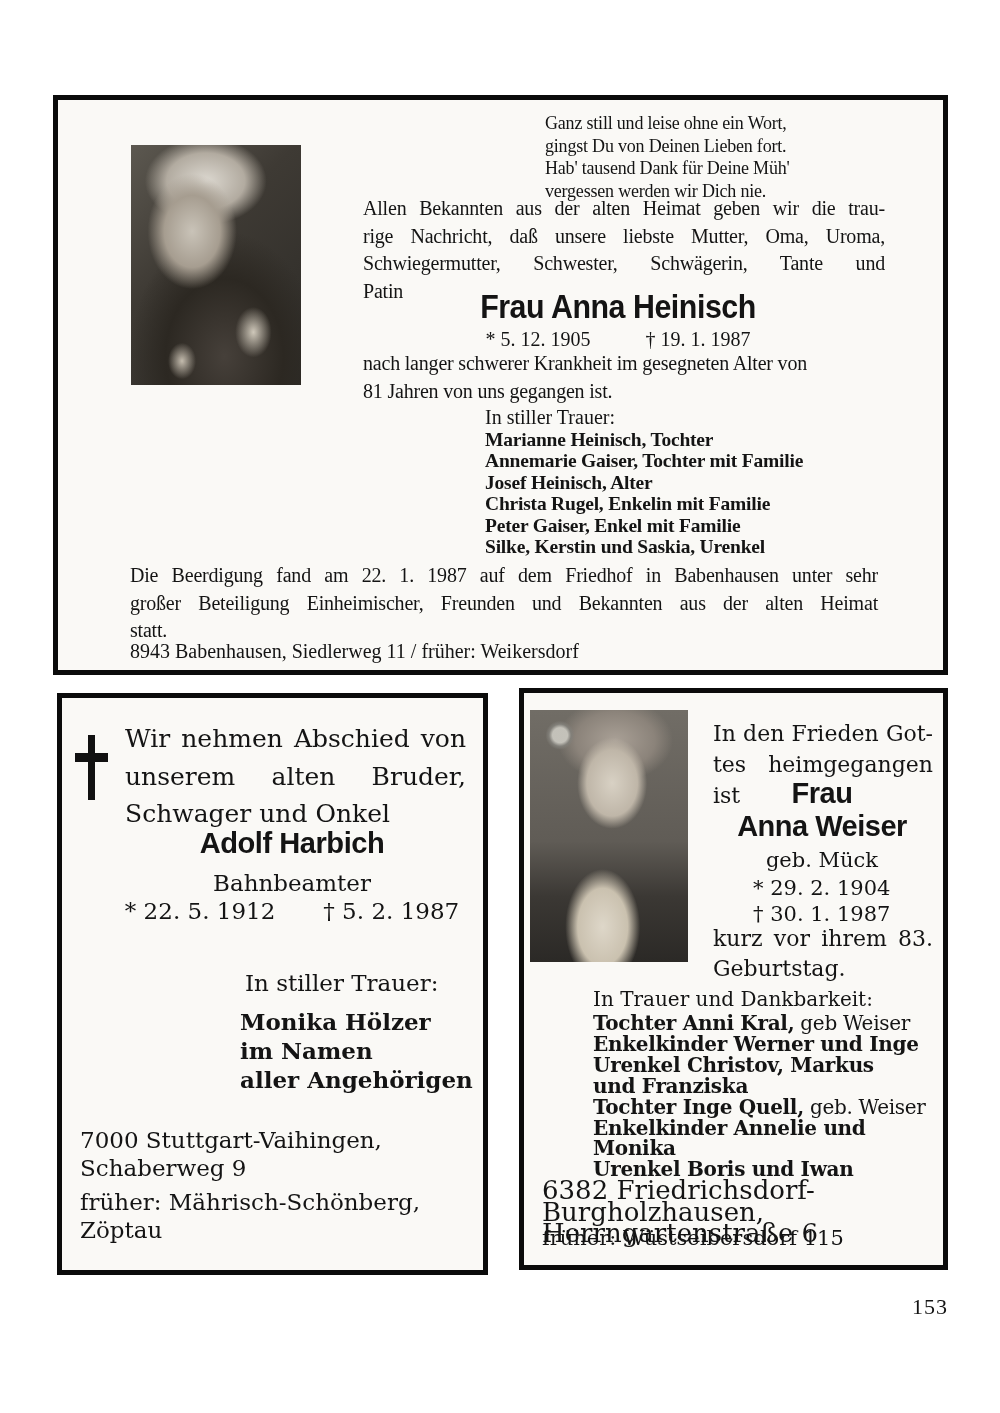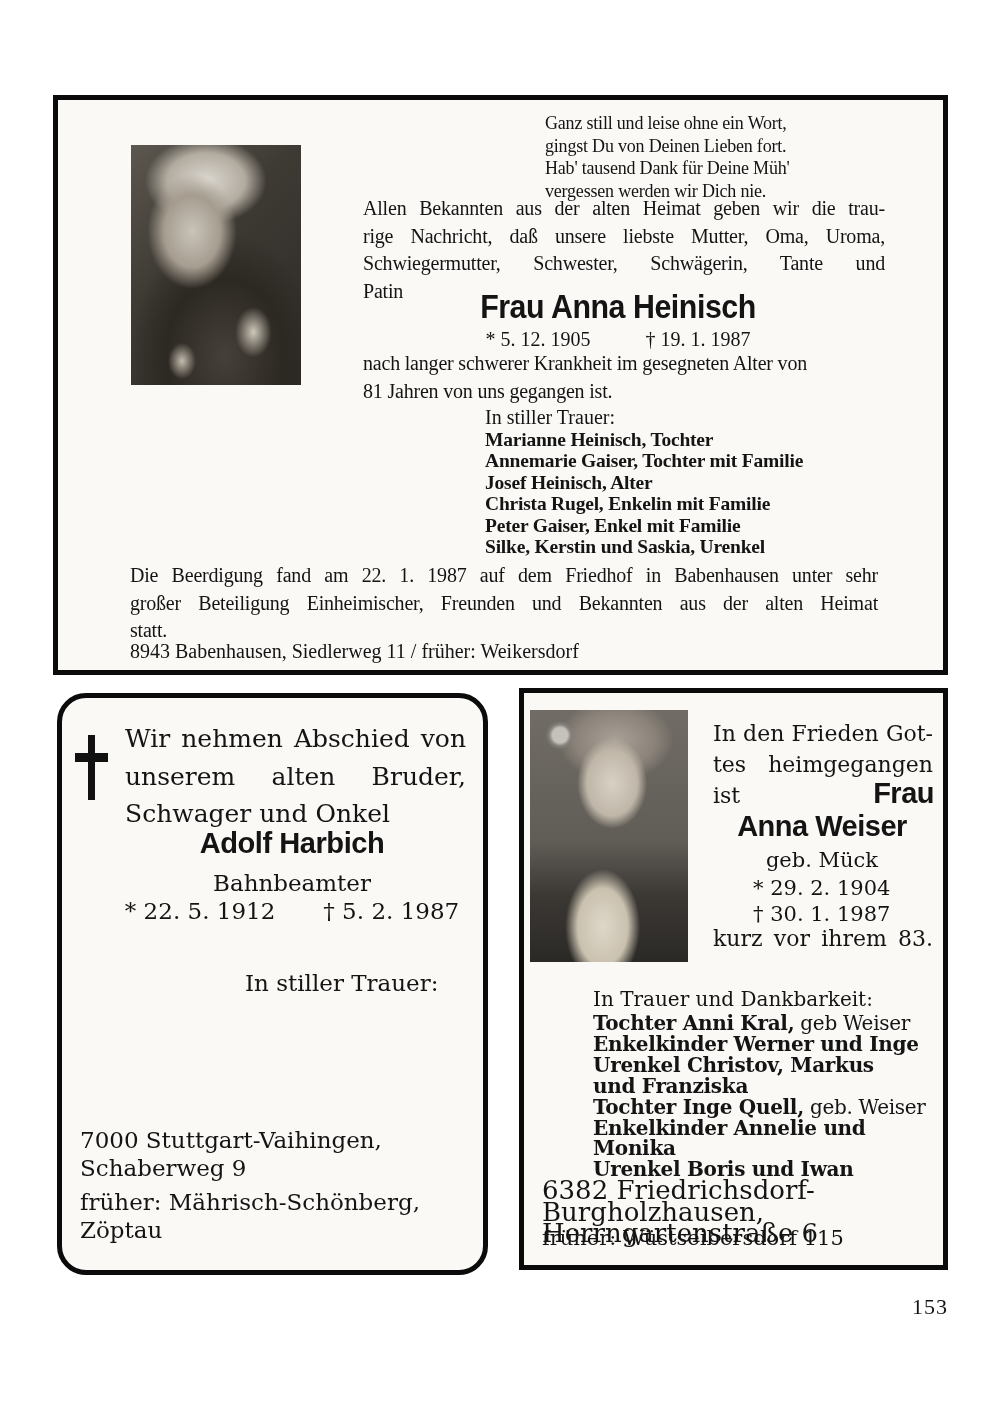--- a/index.html
+++ b/index.html
@@ -6,21 +6,21 @@
   html,body { background:#e9e8e4; }
   body { font-family:"Liberation Serif", serif; color:#141414; }
   .page {
     position:relative; width:1000px; height:1413px; margin:0 auto;
     background:#ffffff; overflow:hidden;
   }
   .frame {
     position:absolute; border:5px solid #0b0b0b; background:#faf9f6;
   }
   #frame1 { left:53px; top:95px;  width:895px; height:580px; }
-  #frame2 { left:57px; top:693px; width:431px; height:582px;border-radius:29px; }
+  #frame2 { left:57px; top:693px; width:431px; height:582px; }
   #frame3 { left:519px; top:688px; width:429px; height:582px; }
 
   .abs { position:absolute; }
   .jline { text-align:justify; text-align-last:justify; }
   .center { text-align:center; }
   .sansname { font-family:"Liberation Sans", sans-serif; font-weight:bold; letter-spacing:-0.5px; }
 
   
   .photo1 {
     left:73px; top:45px; width:170px; height:240px;
@@ -62,21 +62,21 @@
   .photo3 {
     left:6px; top:17px; width:158px; height:252px;
     background:
       radial-gradient(circle 25px at 19% 10%, rgba(200,198,190,0.95) 30%, rgba(130,128,122,0.95) 44%, rgba(110,110,105,0) 58%),
       radial-gradient(ellipse 46px 60px at 52% 29%, #d8d1c4 0%, #bfb6a8 55%, rgba(120,115,105,0) 76%),
       radial-gradient(ellipse 72px 52px at 54% 12%, #a9a096 0%, #8b837a 55%, rgba(100,95,90,0) 80%),
       radial-gradient(ellipse 52px 80px at 46% 86%, #ded7c9 0%, #cac1af 48%, rgba(60,56,50,0) 72%),
       linear-gradient(180deg, #716d66 0%, #605c56 52%, #3b3834 74%, #2b2926 100%);
   }
   .n3-intro  { left:189px; top:25px; width:220px; font-size:22px; line-height:31px; }
-  .n3-name1  { left:186px; top:84px;  width:224px; font-size:29px;text-align:right; }
+  .n3-name1  { left:186px; top:84px;  width:224px; font-size:29px; }
   .n3-name2  { left:186px; top:117px; width:224px; font-size:29px; }
   .n3-nee    { left:186px; top:155px; width:224px; font-size:21px; }
   .n3-dates  { left:229px; top:183px; font-size:21px; line-height:25.5px; }
   .n3-note   { left:189px; top:231px; width:220px; font-size:22px; line-height:30px; }
   .n3-mlabel { left:69px; top:294px; font-size:20px; }
   .n3-mourn  { left:69px; top:320px; font-size:20px; line-height:20.9px; letter-spacing:-0.3px; }
   .n3-mourn .b { font-weight:bold; }
   .n3-addr   { left:18px; top:487px; font-size:26px; line-height:21.5px; }
   .n3-former { left:18px; top:533px; font-size:21px; }
 
@@ -149,20 +149,25 @@
 
     <div class="abs n2-name center sansname">Adolf Harbich</div>
     <div class="abs n2-prof center">Bahnbeamter</div>
 
     <div class="abs n2-dates center">
       <span>* 22. 5. 1912</span><span class="gap"></span><span>† 5. 2. 1987</span>
     </div>
 
     <div class="abs n2-mlabel">In stiller Trauer:</div>
 
+    <div class="abs n2-mourn">
+      <div>Monika Hölzer</div>
+      <div>im Namen</div>
+      <div>aller Angehörigen</div>
+    </div>
 
     <div class="abs n2-addr">
       <div>7000 Stuttgart-Vaihingen,</div>
       <div>Schaberweg 9</div>
     </div>
 
     <div class="abs n2-former">
       <div>früher: Mährisch-Schönberg,</div>
       <div>Zöptau</div>
     </div>
@@ -180,20 +185,21 @@
     <div class="abs n3-name2 center sansname">Anna Weiser</div>
     <div class="abs n3-nee center">geb. Mück</div>
 
     <div class="abs n3-dates">
       <div>* 29. 2. 1904</div>
       <div>† 30. 1. 1987</div>
     </div>
 
     <div class="abs n3-note">
       <div class="jline">kurz vor ihrem 83.</div>
+      <div>Geburtstag.</div>
     </div>
 
     <div class="abs n3-mlabel">In Trauer und Dankbarkeit:</div>
 
     <div class="abs n3-mourn">
       <div><span class="b">Tochter Anni Kral,</span><span> geb Weiser</span></div>
       <div><span class="b">Enkelkinder Werner und Inge</span><span></span></div>
       <div><span class="b">Urenkel Christov, Markus</span><span></span></div>
       <div><span class="b">und Franziska</span><span></span></div>
       <div><span class="b">Tochter Inge Quell,</span><span> geb. Weiser</span></div>

